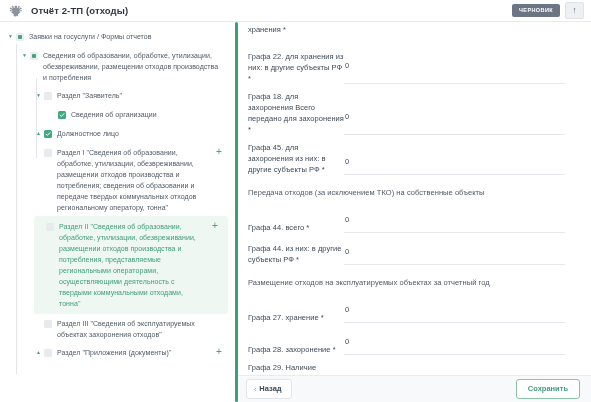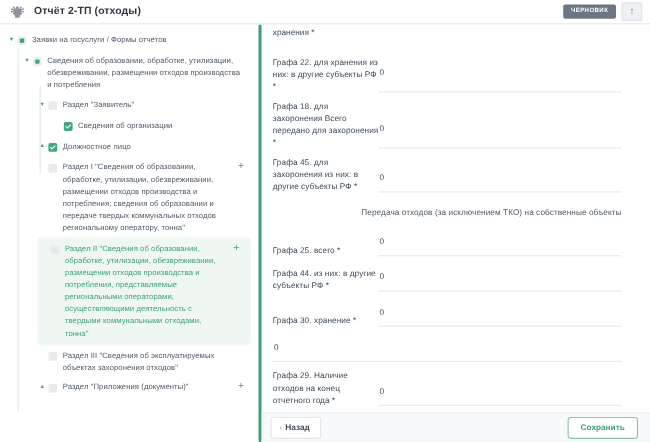--- a/index.html
+++ b/index.html
@@ -199,21 +199,20 @@
     min-width: 0;
   }
   .field-input.tall { height: 36px; }
   .field-input.mid { height: 26px; }
 
   .section-head {
     font-size: 7.5px;
     color: #4f5966;
     padding: 13px 0 4px 0;
     letter-spacing: .05px;
-    text-align: right;
   }
 
   
   .footer {
     position: absolute;
     left: 238px; bottom: 0;
     width: 353px; height: 27px;
     background: #f7f9fa;
     border-top: 1px solid #e9ecef;
     display: flex; align-items: center;
@@ -341,32 +340,34 @@
           <div class="field-row">
             <label class="field-label">Графа 18. для захоронения Всего передано для захоронения *</label>
             <input type="text" class="field-input tall" value="0" style="">
           </div>
           <div class="field-row">
             <label class="field-label">Графа 45. для захоронения из них: в другие субъекты РФ *</label>
             <input type="text" class="field-input mid" value="0" style="">
           </div>
           <div class="section-head">Передача отходов (за исключением ТКО) на собственные объекты</div>
           <div class="field-row">
-            <label class="field-label">Графа 25. всего *</label>
+            <label class="field-label">Графа 44. всего *</label>
             <input type="text" class="field-input mid" value="0" style="">
           </div>
           <div class="field-row">
             <label class="field-label">Графа 44. из них: в другие субъекты РФ *</label>
             <input type="text" class="field-input mid" value="0" style="">
           </div>
-          <div class="field-row">
-            <label class="field-label">Графа 30. хранение *</label>
-            <input type="text" class="field-input mid" value="0" style="">
-          </div>
-          <div class="field-row">
+          <div class="section-head">Размещение отходов на эксплуатируемых объектах за отчетный год</div>
+          <div class="field-row">
+            <label class="field-label">Графа 27. хранение *</label>
+            <input type="text" class="field-input mid" value="0" style="">
+          </div>
+          <div class="field-row">
+            <label class="field-label">Графа 28. захоронение *</label>
             <input type="text" class="field-input mid" value="0" style="">
           </div>
           <div class="field-row">
             <label class="field-label">Графа 29. Наличие отходов на конец отчетного года *</label>
             <input type="text" class="field-input mid" value="0" style="">
           </div>
         </div>
     </div>
   </div>
 

